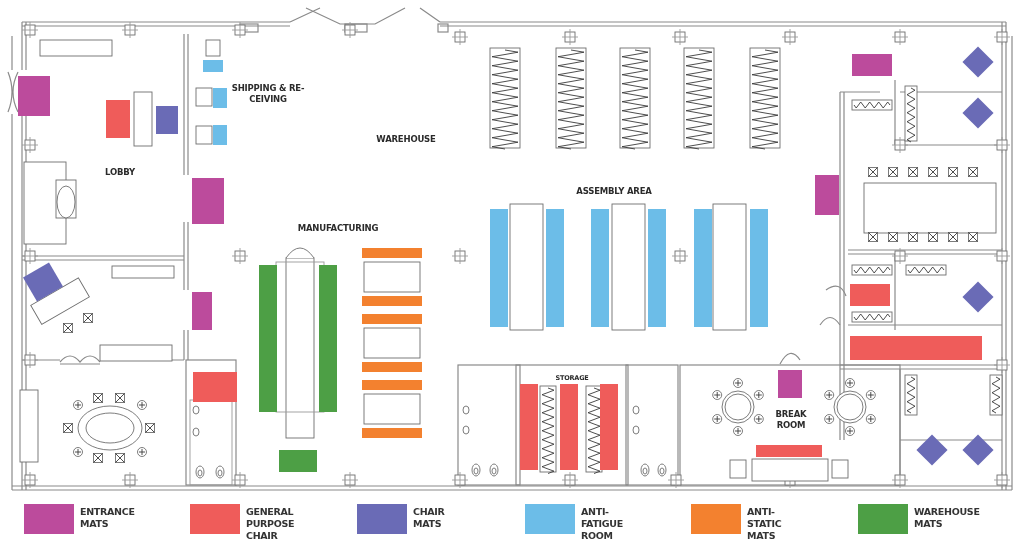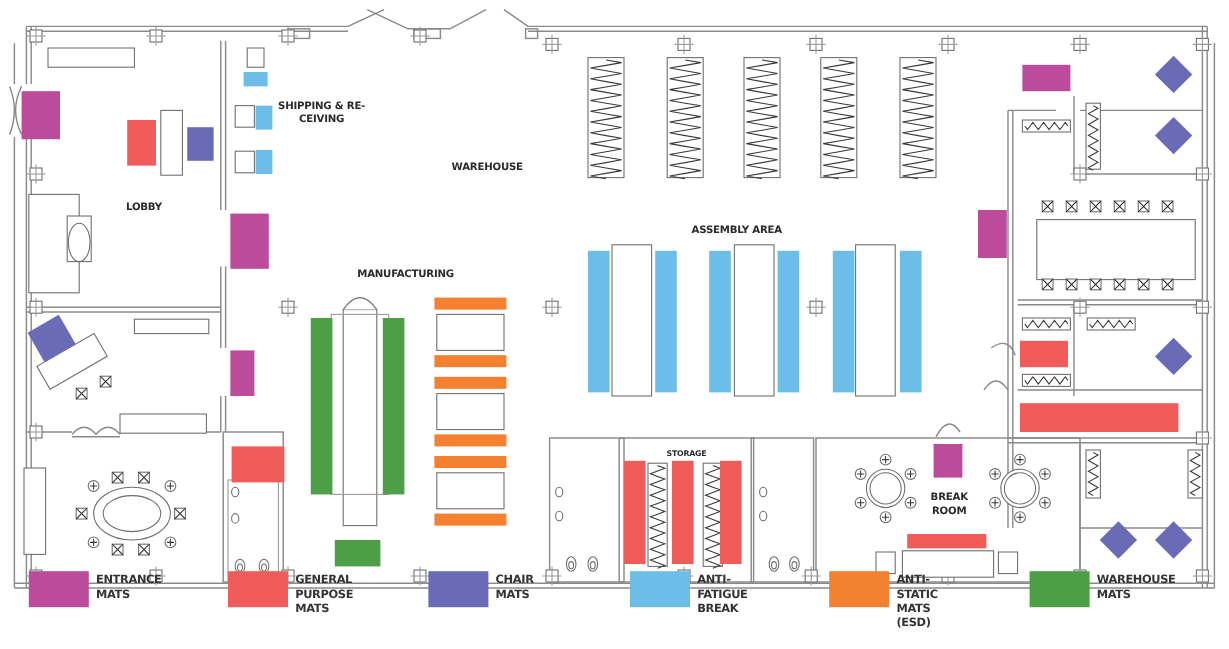--- a/index.html
+++ b/index.html
@@ -4,21 +4,21 @@
 <style>
   html, body { margin: 0; padding: 0; background: #ffffff; }
   body { width: 1024px; height: 541px; overflow: hidden; font-family: "DejaVu Sans", sans-serif; }
   #plan { position: absolute; left: 0; top: 0; width: 1024px; height: 541px; }
   .wall { fill: none; stroke: #8a8a8a; stroke-width: 1.2; }
   .wall-thin { fill: none; stroke: #9a9a9a; stroke-width: 0.9; }
   .furn { fill: #ffffff; stroke: #6e6e6e; stroke-width: 0.9; }
   .furn-dark { fill: none; stroke: #3a3a3a; stroke-width: 0.9; }
   .room-label { font-family: "DejaVu Sans", sans-serif; font-weight: bold; font-size: 8.5px; fill: #2b2b2b; letter-spacing: -0.2px; }
   .room-label.small { font-size: 6.5px; }
-  .legend { position: absolute; left: 0; top: 476px; width: 832px; height: 37px; text-decoration: underline; }
+  .legend { position: absolute; left: 0; top: 504px; width: 832px; height: 37px; text-decoration: underline; }
   .legend-item { position: absolute; top: 0; height: 30px; }
   .legend-swatch { position: absolute; left: 0; top: 0; width: 50px; height: 30px; }
   .legend-text { position: absolute; left: 56px; top: 2px; font-family: "DejaVu Sans", sans-serif; font-weight: bold; font-size: 9.5px; color: #333; line-height: 12px; white-space: pre-line; letter-spacing: -0.3px; }
 </style>
 </head>
 <body>
 
 <svg id="plan" viewBox="0 0 1024 541" xmlns="http://www.w3.org/2000/svg">
   <g id="g-walls">
       <line x1="22" y1="22" x2="290" y2="22" class="wall"></line>
@@ -394,30 +394,30 @@
 </svg>
 
 <div class="legend">
   <div class="legend-item" style="left:24px">
     <div class="legend-swatch" style="background: rgb(188, 75, 156);"></div>
     <div class="legend-text">ENTRANCE MATS</div>
   </div>
   <div class="legend-item" style="left:190px">
     <div class="legend-swatch" style="background: rgb(239, 92, 90);"></div>
     <div class="legend-text">GENERAL
-PURPOSE MATS</div>
+PURPOSE CHAIR</div>
   </div>
   <div class="legend-item" style="left:357px">
     <div class="legend-swatch" style="background: rgb(106, 107, 182);"></div>
     <div class="legend-text">CHAIR MATS</div>
   </div>
   <div class="legend-item" style="left:525px">
     <div class="legend-swatch" style="background: rgb(108, 189, 232);"></div>
     <div class="legend-text">ANTI-FATIGUE
-BREAK</div>
+ROOM</div>
   </div>
   <div class="legend-item" style="left:691px">
     <div class="legend-swatch" style="background: rgb(243, 129, 47);"></div>
     <div class="legend-text">ANTI-STATIC
 MATS (ESD)</div>
   </div>
   <div class="legend-item" style="left:858px">
     <div class="legend-swatch" style="background: rgb(77, 159, 69);"></div>
     <div class="legend-text">WAREHOUSE MATS</div>
   </div>

